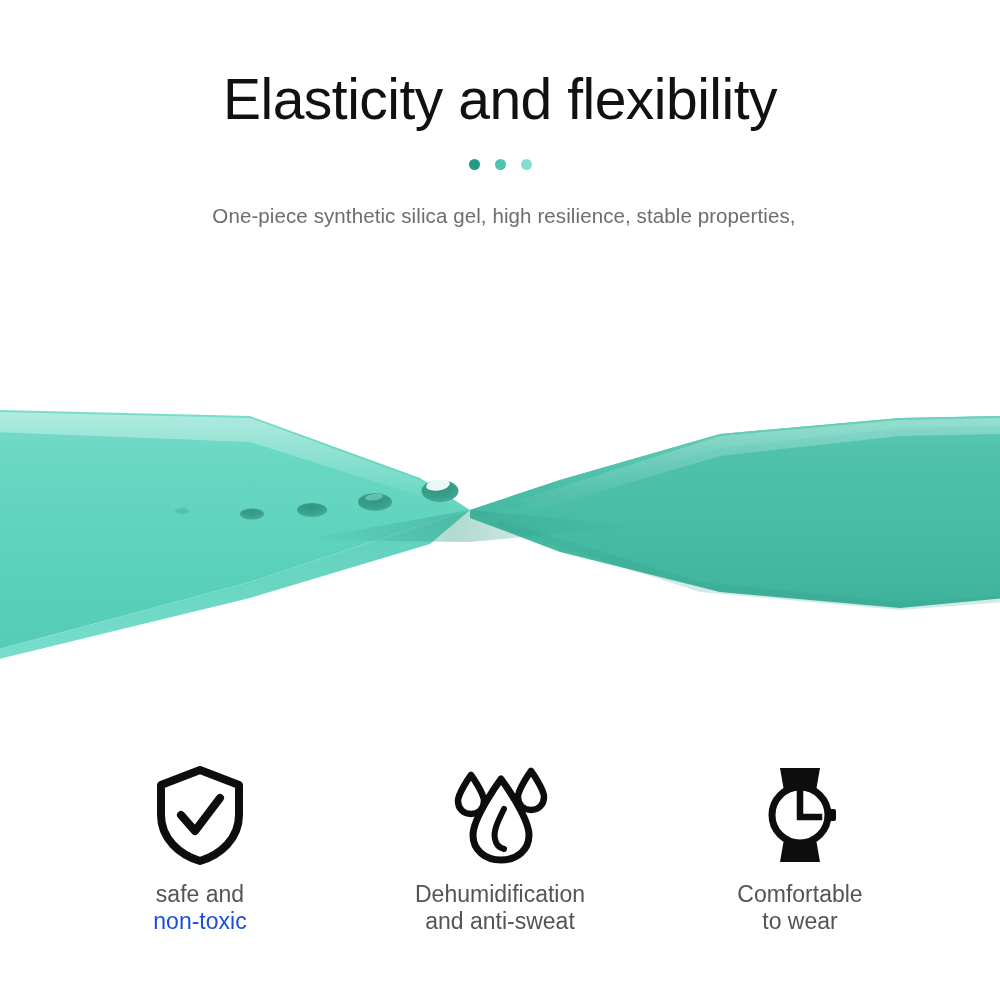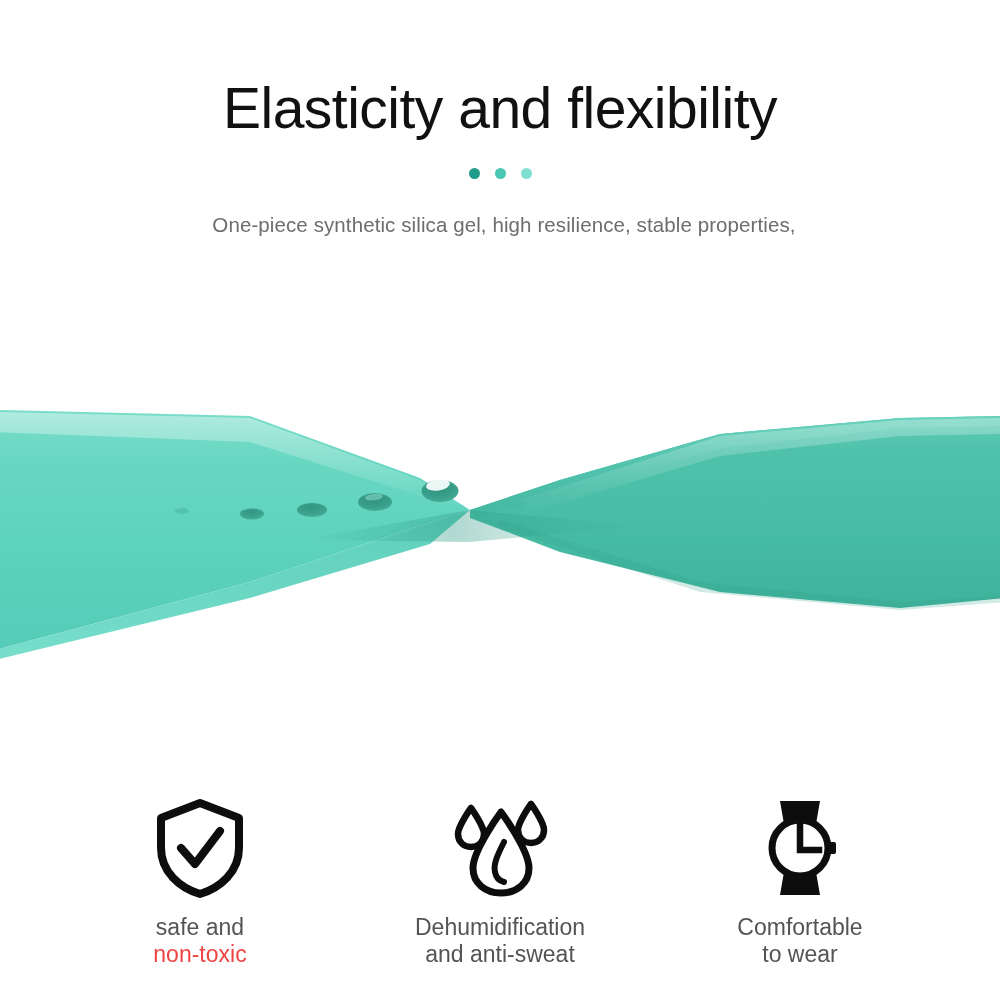--- a/index.html
+++ b/index.html
@@ -19,21 +19,21 @@
 
   .page {
     position: absolute;
     inset: 0;
     background: #ffffff;
   }
 
   
   .header {
     position: absolute;
-    top: 17px;
+    top: 8px;
     left: 0;
     width: 1000px;
     text-align: center;
   }
   .title {
     margin: 0;
     padding-top: 62px;
     font-size: 57px;
     line-height: 1.05;
     font-weight: 400;
@@ -83,21 +83,21 @@
   .product svg {
     display: block;
     width: 1000px;
     height: 400px;
   }
 
   
   .features {
     position: absolute;
     left: 0;
-    top: 796px;
+    top: 763px;
     width: 1000px;
     display: flex;
     justify-content: center;
     align-items: flex-start;
   }
   .feature {
     width: 300px;
     display: flex;
     flex-direction: column;
     align-items: center;
@@ -232,21 +232,21 @@
 
     <div class="feature">
       <div class="feature-icon">
         <svg width="92" height="100" viewBox="0 0 92 100" xmlns="http://www.w3.org/2000/svg">
           <path d="M46 5 L85 20 L85 50 C85 74 66 90 46 96 C26 90 7 74 7 50 L7 20 Z" fill="none" stroke="#0d0d0d" stroke-width="8" stroke-linejoin="round" stroke-linecap="round"></path>
           <path d="M27 50 L41 66 L66 33" fill="none" stroke="#0d0d0d" stroke-width="8" stroke-linecap="round" stroke-linejoin="round"></path>
         </svg>
       </div>
       <div class="feature-caption">
         <span class="cap-line" style="color: rgb(84, 84, 84);">safe and</span>
-        <span class="cap-line" style="color: #ef4444;">non-toxic</span>
+        <span class="cap-line" style="color: #1d4ed8;">non-toxic</span>
       </div>
     </div>
 
     <div class="feature">
       <div class="feature-icon">
         <svg width="104" height="100" viewBox="0 0 104 100" xmlns="http://www.w3.org/2000/svg">
 
           <path d="M23 10 C23 10 10 28 10 36 C10 44 16 49 23 49 C30 49 36 44 36 36 C36 28 23 10 23 10 Z" fill="none" stroke="#0d0d0d" stroke-width="6.5" stroke-linejoin="round"></path>
 
           <path d="M83 6 C83 6 70 24 70 32 C70 40 76 45 83 45 C90 45 96 40 96 32 C96 24 83 6 83 6 Z" fill="none" stroke="#0d0d0d" stroke-width="6.5" stroke-linejoin="round"></path>

